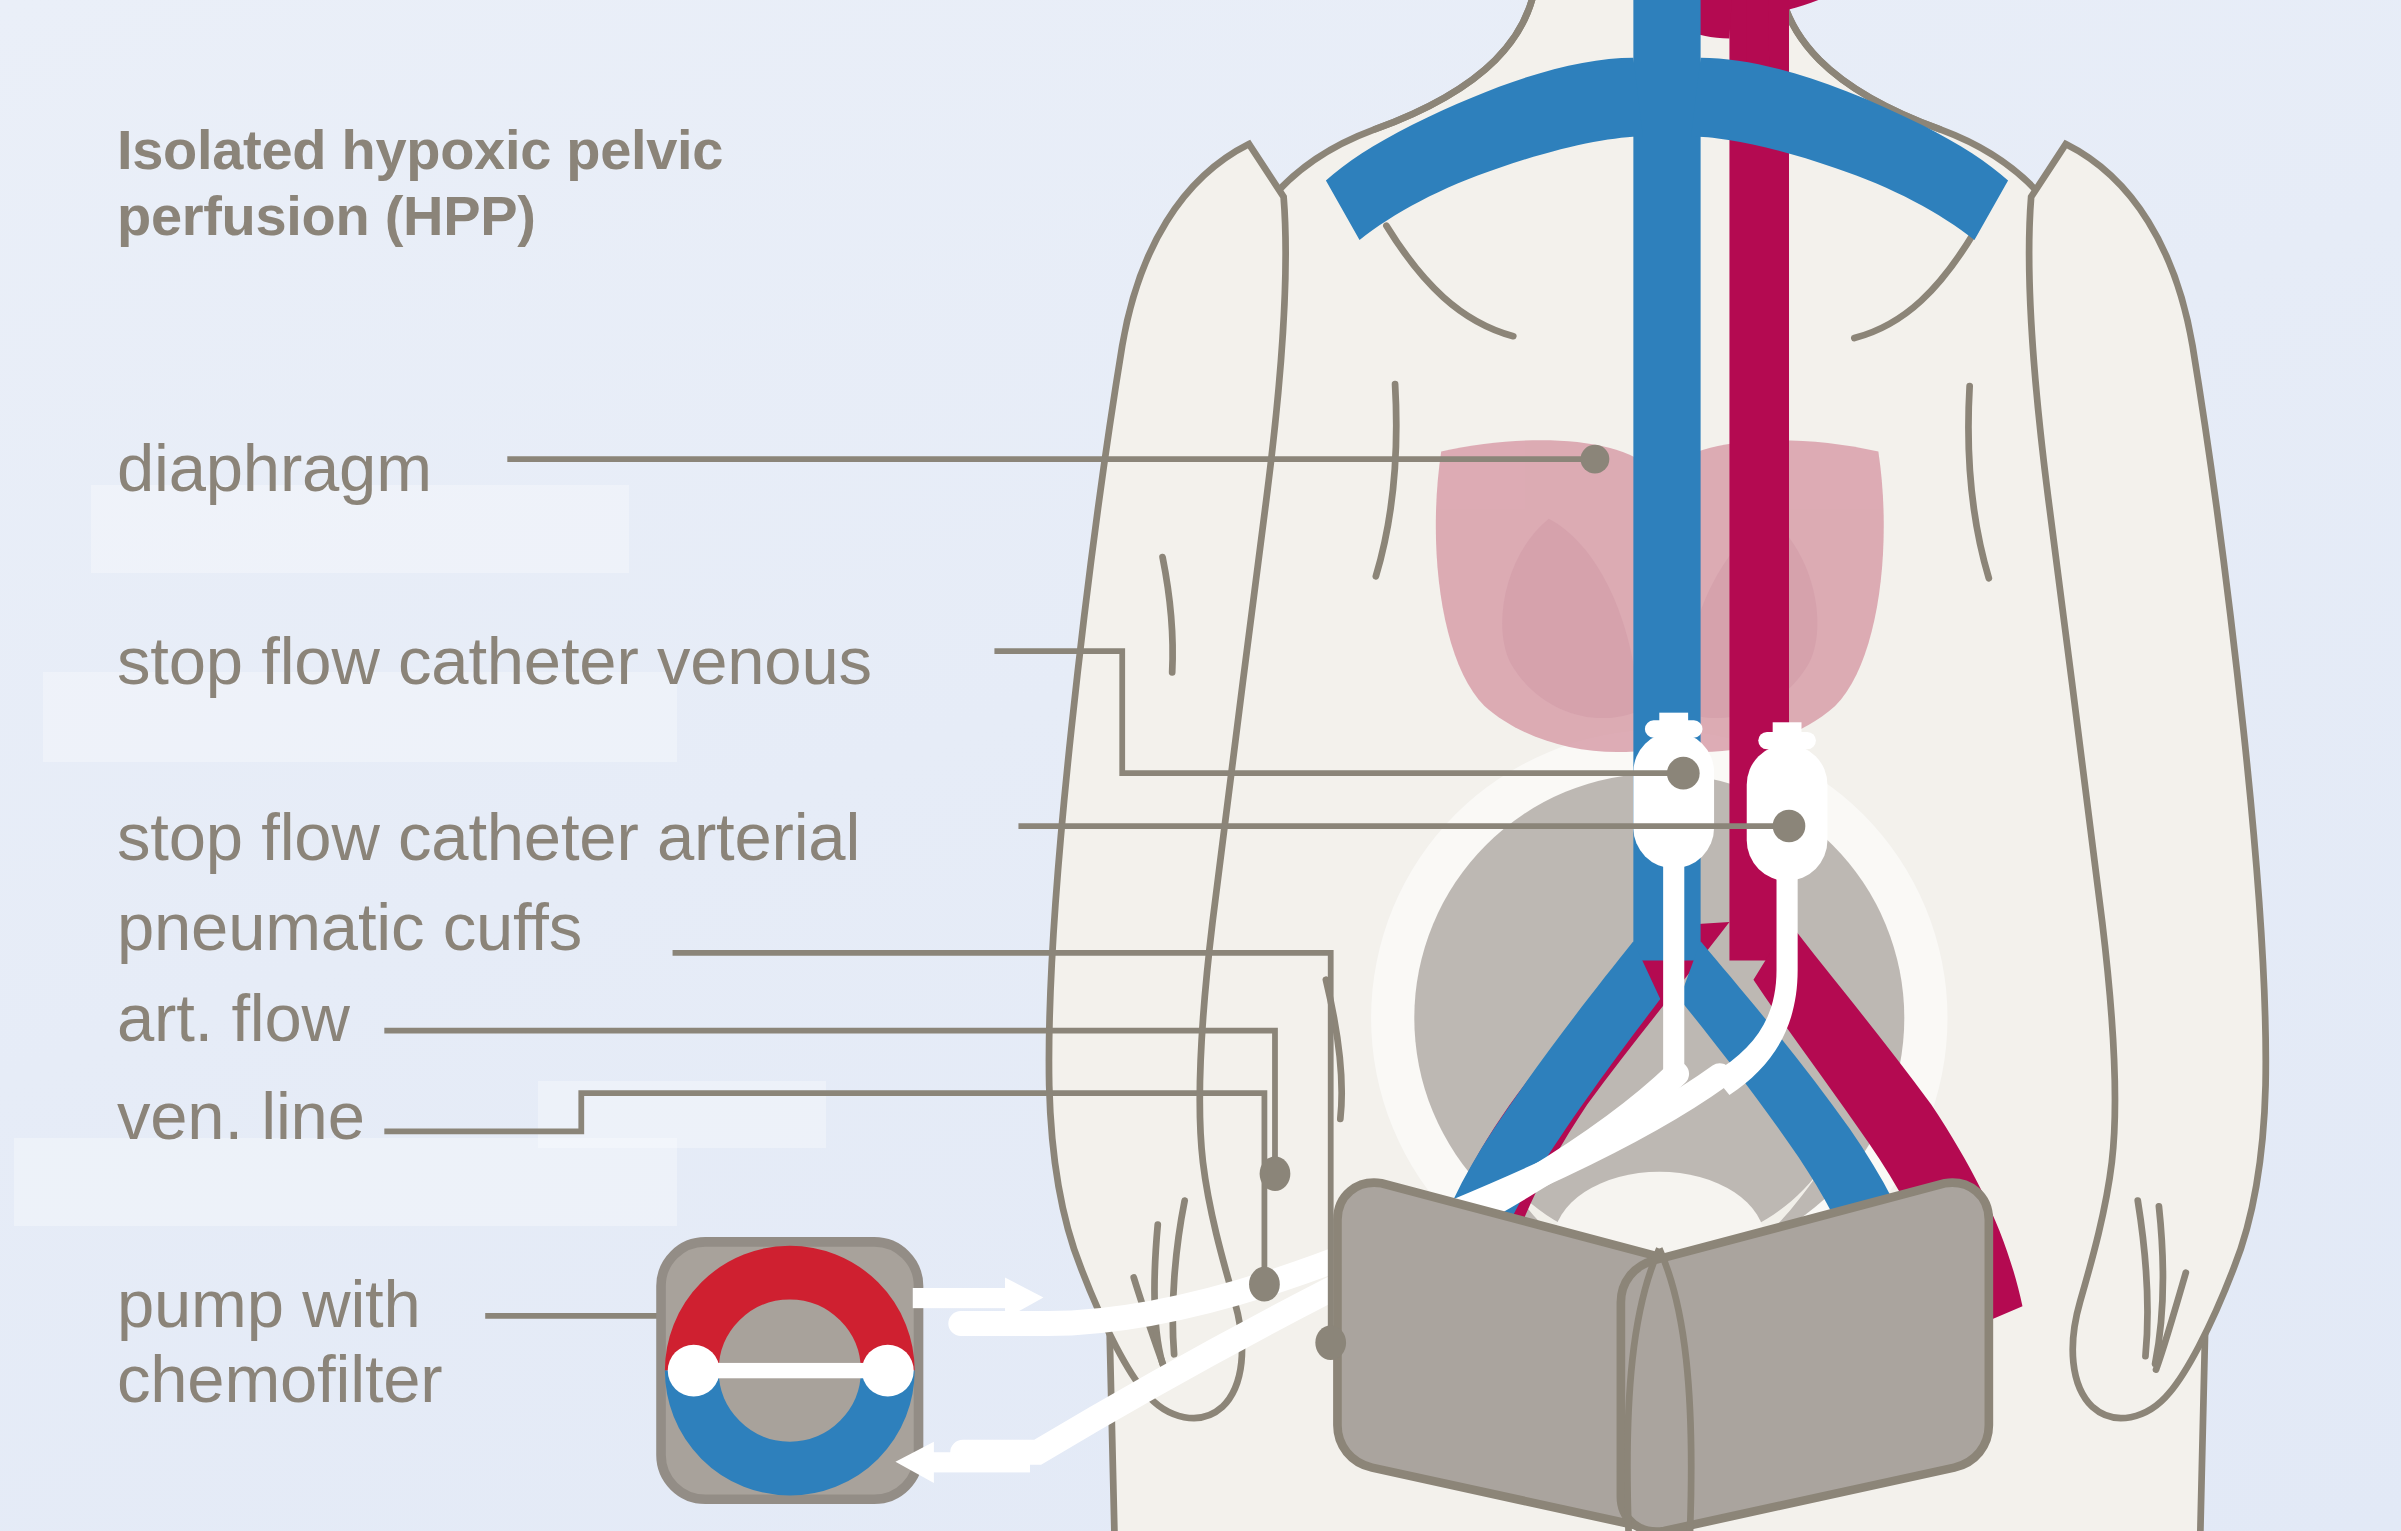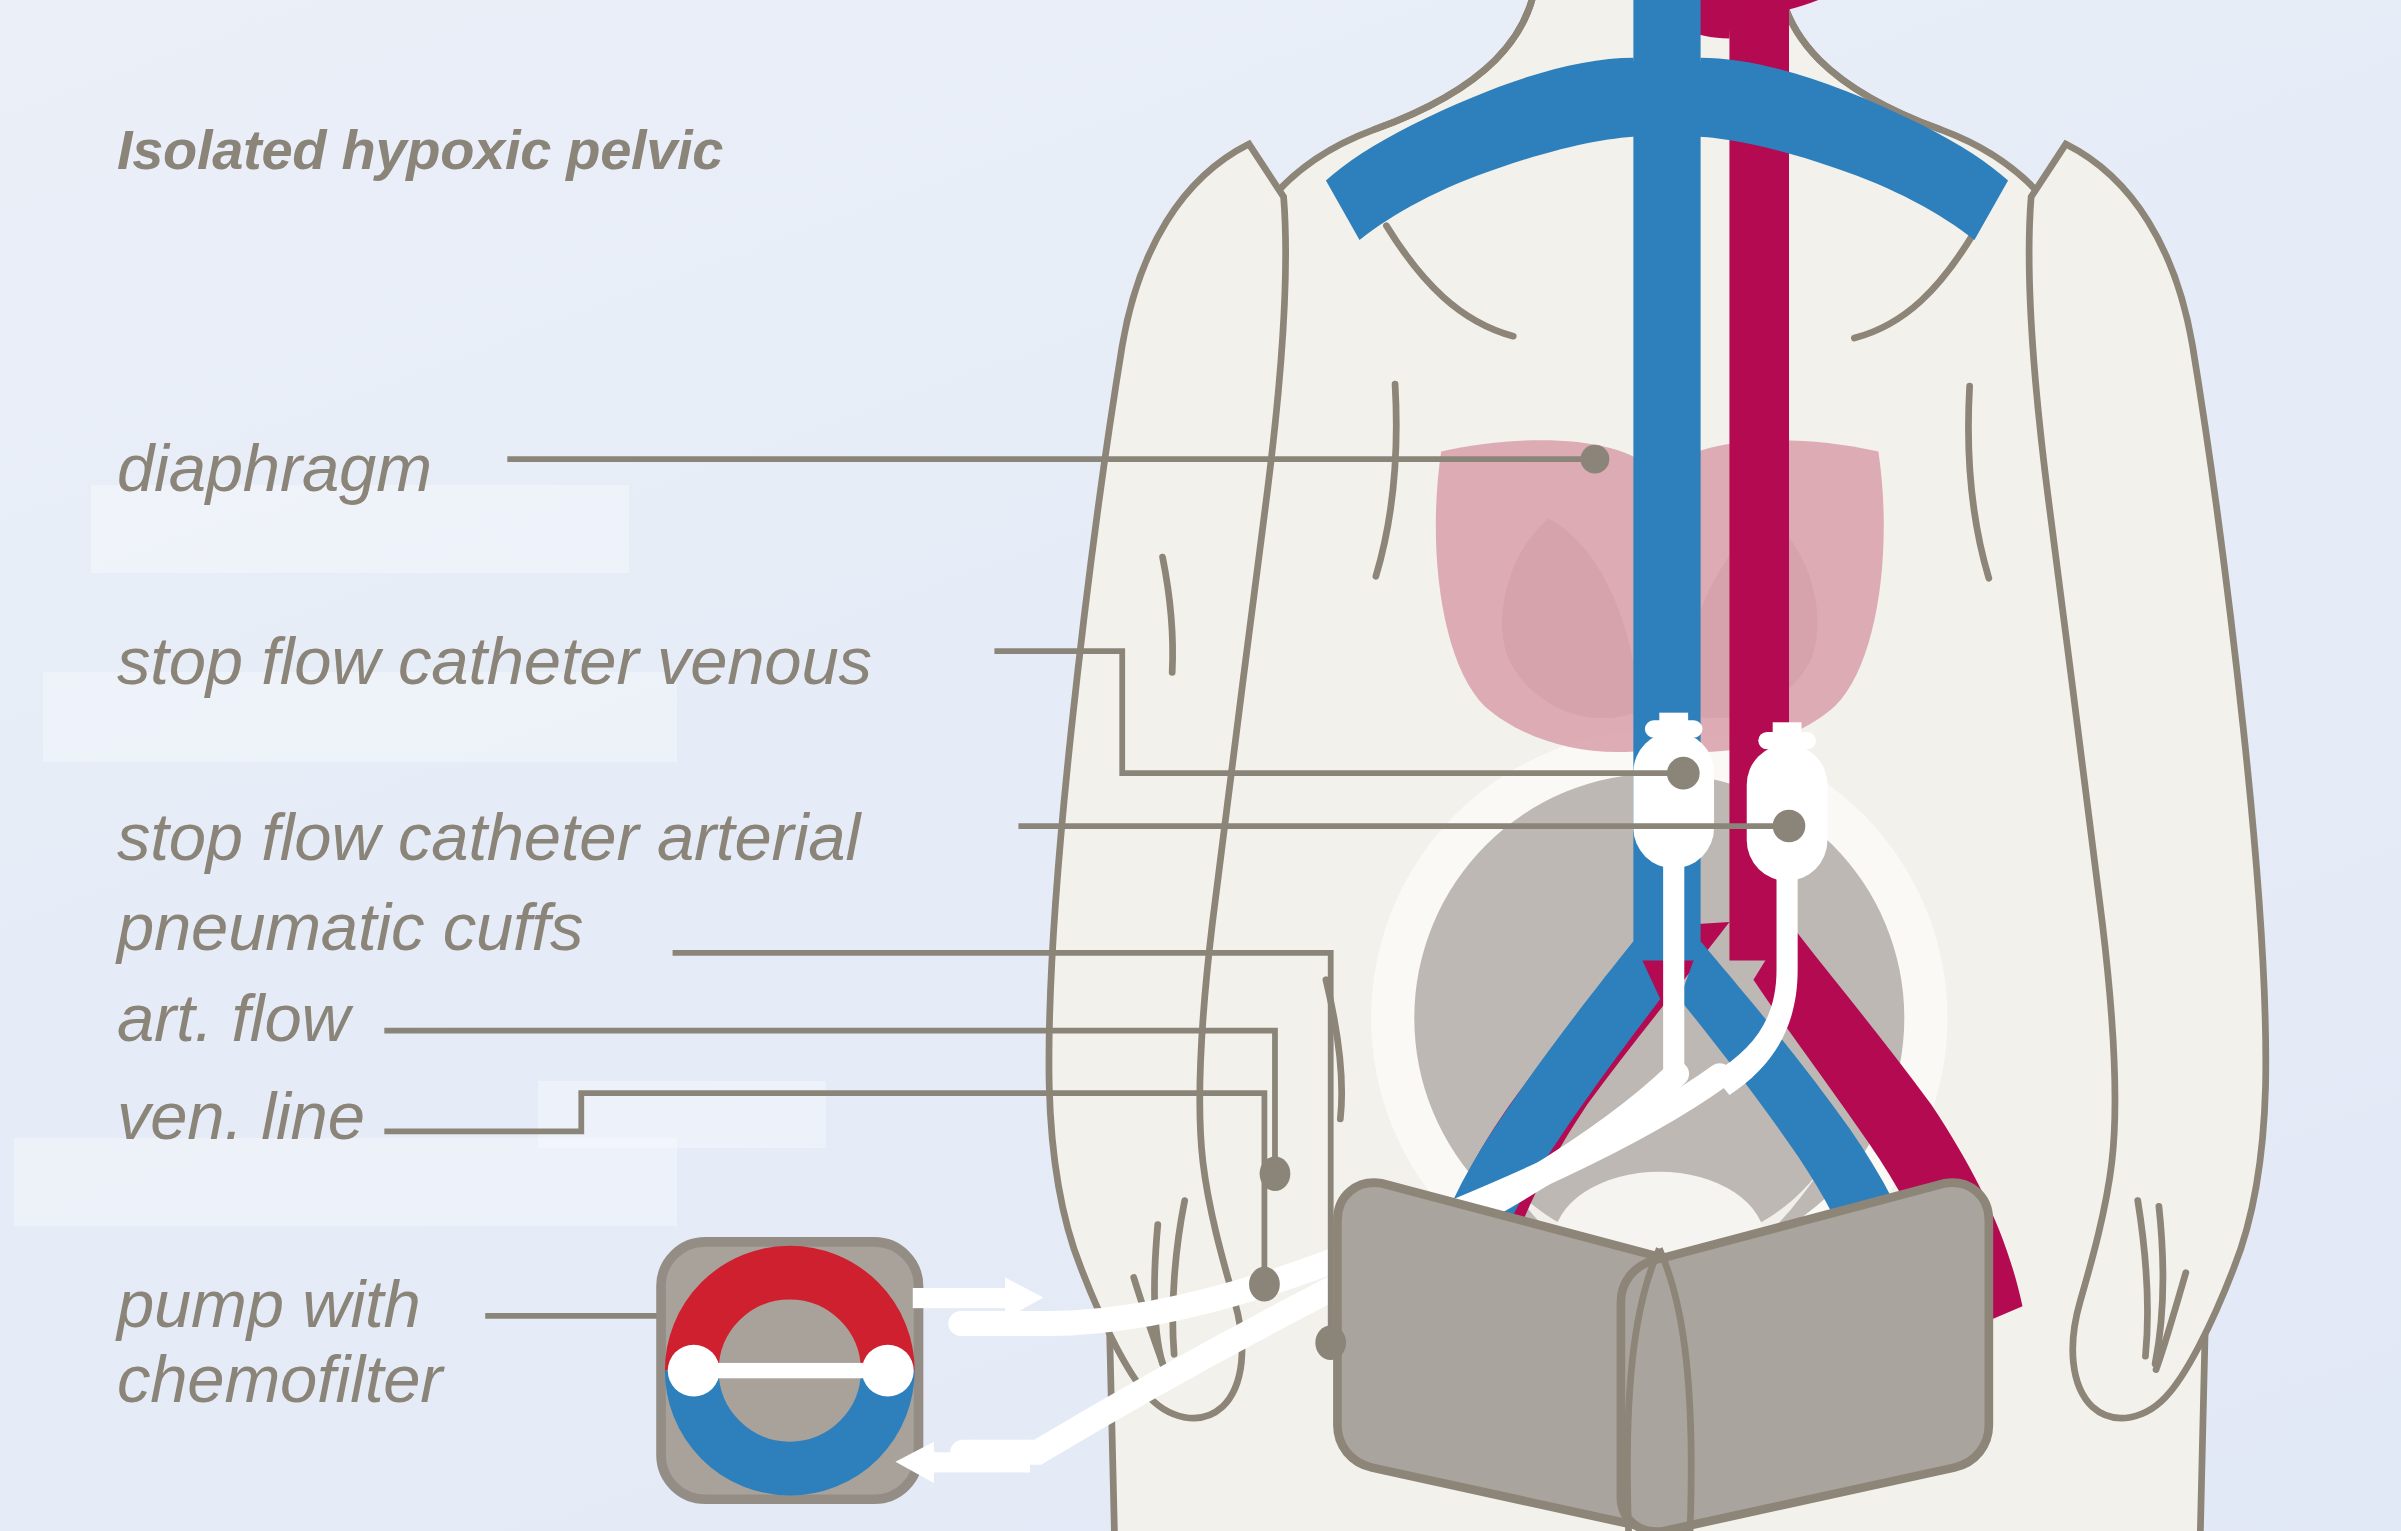--- a/index.html
+++ b/index.html
@@ -3,21 +3,21 @@
 <meta charset="utf-8">
 <style>
   html,body{margin:0;padding:0;}
   body{
     width:2402px;height:1531px;overflow:hidden;
     background:#e8eef8;
     font-family:"Liberation Sans", sans-serif;
   }
   #stage{position:relative;width:2402px;height:1531px;
     background:linear-gradient(160deg,#eaeff8 0%,#e6ecf7 45%,#e2e9f6 100%);
-    overflow:hidden;font-style:italic;}
+    overflow:hidden;}
 
   
   .band{position:absolute;background:rgba(255,255,255,0.30);pointer-events:none;}
 
   
   .title{
     position:absolute;left:117px;top:117px;width:865px;
     font-size:56px;font-weight:bold;line-height:1.17;
     color:#8b8479;letter-spacing:-0.3px;
   }
@@ -279,20 +279,21 @@
       </g>
       <g>
         <rect x="968" y="1512" width="104" height="21" fill="#ffffff"></rect>
         <path d="M972,1501 L932,1522 L972,1544 Z" fill="#ffffff"></path>
       </g>
     </g>
   </svg>
 
   <div class="title">
     <div>Isolated hypoxic pelvic</div>
+    <div>perfusion (HPP)</div>
   </div>
 
   <div class="lbl" style="left:117px;top:430px;">diaphragm</div>
 
   <div class="lbl" style="left:117px;top:623px;text-align:center;">stop flow catheter venous</div>
 
   <div class="lbl" style="left:117px;top:799px;">stop flow catheter arterial</div>
 
   <div class="lbl" style="left:117px;top:889px;">pneumatic cuffs</div>
 

